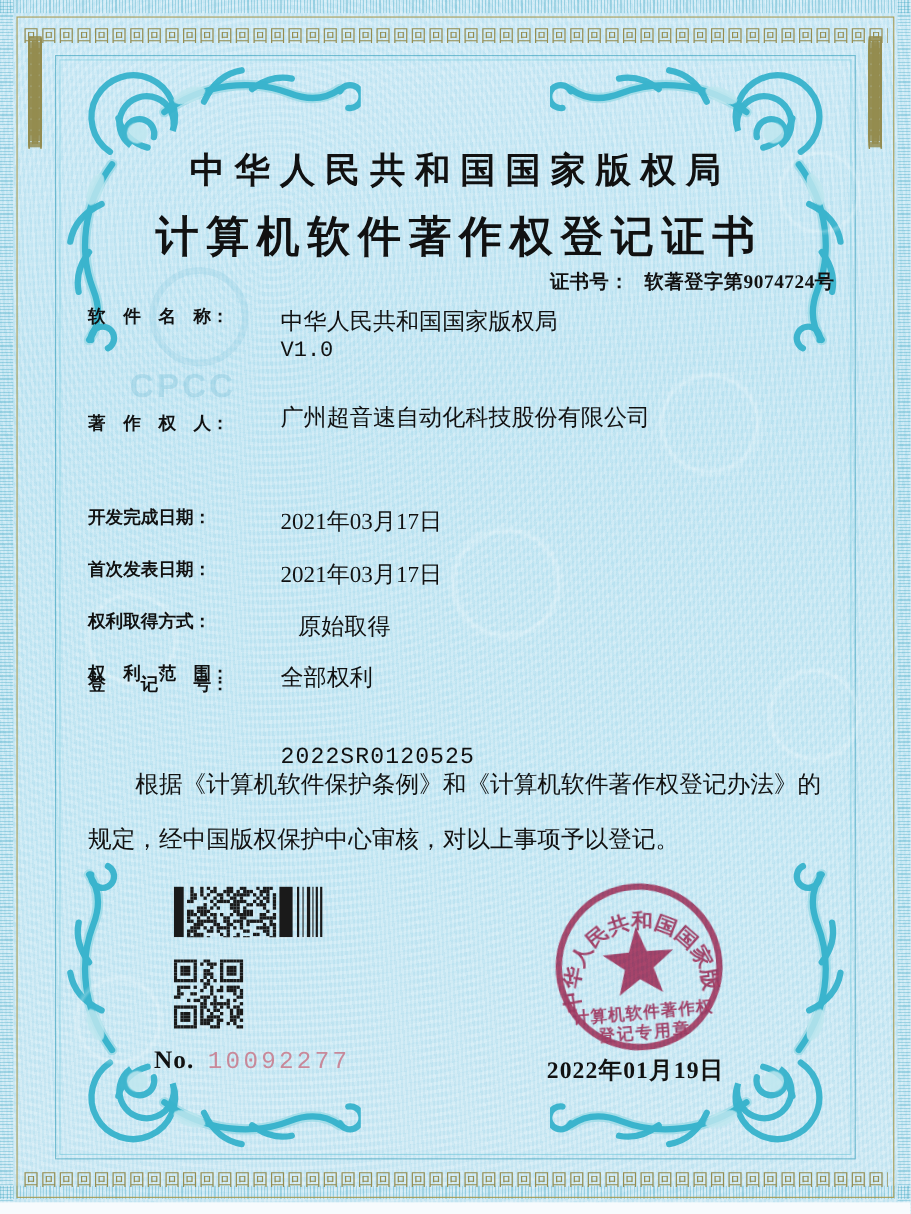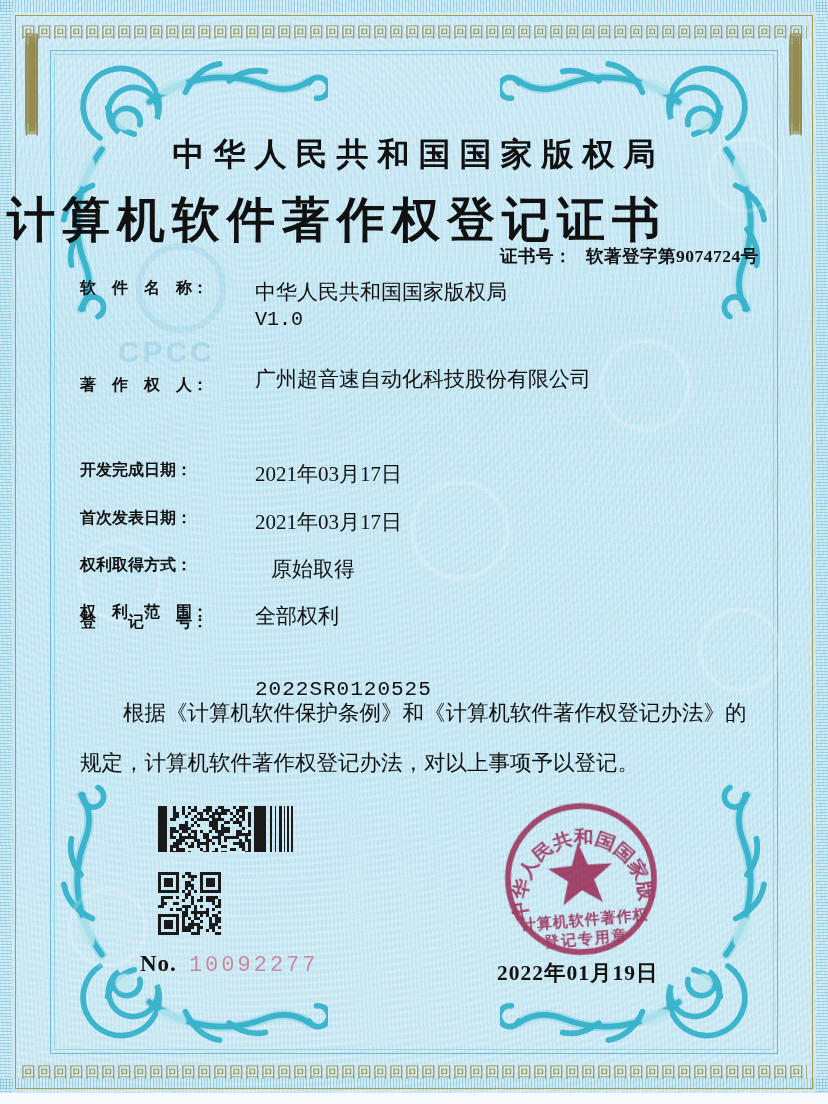--- a/index.html
+++ b/index.html
@@ -37,22 +37,22 @@
   .flourish.br{right:43px;bottom:43px;transform:scale(-1,-1);}
   
   .medallion{position:absolute;border-radius:50%;pointer-events:none;
     background:radial-gradient(circle, rgba(255,255,255,0) 52%, rgba(255,255,255,.45) 56%, rgba(255,255,255,0) 62%);opacity:.55;}
   .cpcc-ghost{position:absolute;left:118px;top:243px;pointer-events:none;opacity:.38;color:#7fc3da;}
   .cpcc-ghost .ring{width:78px;height:78px;border:6px solid rgba(127,195,218,.6);border-radius:50%;margin-left:18px;}
   .cpcc-ghost .word{font-family:"Liberation Sans",sans-serif;font-weight:bold;font-size:30px;letter-spacing:3px;margin-top:2px;}
   
   .authority{position:absolute;left:0;right:0;top:133px;text-align:center;font-weight:bold;
              font-size:32px;letter-spacing:9px;text-indent:9px;}
-  .cert-title{position:absolute;left:0;right:0;top:188px;font-weight:bold;
-              font-size:48px;letter-spacing:7px;text-indent:7px;}
+  .cert-title{position:absolute;left:0;right:0;top:188px;text-align:center;font-weight:bold;
+              font-size:39px;letter-spacing:7px;text-indent:7px;}
   .cert-no{position:absolute;left:500px;top:244px;font-size:17.5px;font-weight:bold;letter-spacing:.5px;}
   .cert-no .num{margin-left:14px;}
   .row{position:absolute;left:80px;font-size:16px;}
   .row .label{font-weight:bold;}
   .row{width:700px;}
   .value-abs{position:absolute;left:255px;font-size:21px;white-space:nowrap;}
   .statement{position:absolute;left:80px;width:676px;font-size:21.5px;line-height:50px;}
   .statement .ln{white-space:nowrap;}
   .statement .ln.first{text-indent:2em;}
   .barcode{position:absolute;left:158px;top:806px;}
@@ -227,21 +227,21 @@
   </div>
   <div class="value-abs" style="top:602px;">全部权利</div>
 
   <div class="row" style="top:612px;">
     <span class="label">登　　记　　号：</span>
   </div>
   <div class="value-abs" style="top:678px;letter-spacing:1px;font-family:Liberation Mono, monospace;">2022SR0120525</div>
 
   <div class="statement" style="top:688px;">
     <div class="ln first">根据《计算机软件保护条例》和《计算机软件著作权登记办法》的</div>
-    <div class="ln">规定，计算机软件著作权登记办法，对以上事项予以登记。</div>
+    <div class="ln">规定，经中国版权保护中心审核，对以上事项予以登记。</div>
   </div>
 
   <svg class="barcode" id="barcode" width="137" height="46">
       <rect x="0" y="0" width="9" height="46" fill="#1a1a1a"></rect>
       <rect x="12" y="12" width="3" height="3" fill="#1a1a1a"></rect>
       <rect x="12" y="21" width="3" height="3" fill="#1a1a1a"></rect>
       <rect x="12" y="24" width="3" height="3" fill="#1a1a1a"></rect>
       <rect x="12" y="27" width="3" height="3" fill="#1a1a1a"></rect>
       <rect x="12" y="30" width="3" height="3" fill="#1a1a1a"></rect>
       <rect x="12" y="39" width="3" height="3" fill="#1a1a1a"></rect>

